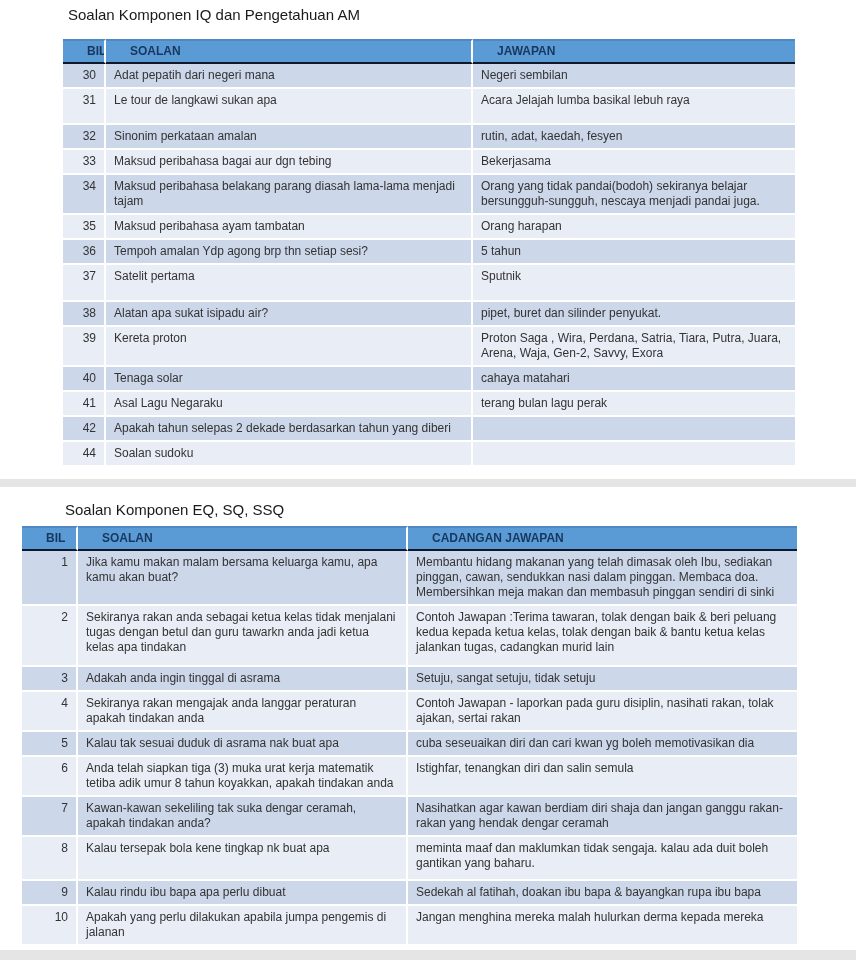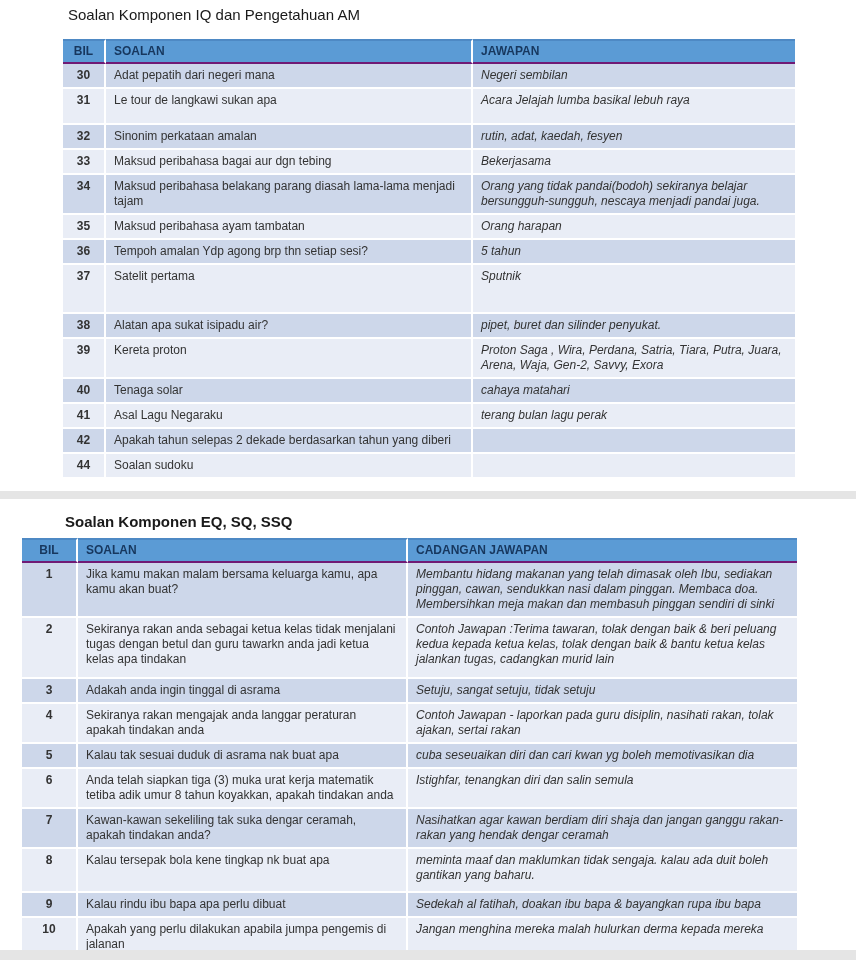--- a/index.html
+++ b/index.html
@@ -4,46 +4,46 @@
 <style>
   html,body { margin:0; padding:0; }
   body {
     width:856px; height:960px; background:#ffffff; position:relative; overflow:hidden;
     font-family:"Liberation Sans", sans-serif; color:#333;
   }
   .section-title {
     font-size:15px; color:#1a1a1a; font-weight:400;
   }
   .title-iq { margin:6px 0 16px 68px; }
-  .title-eq { margin:14px 0 8px 65px;font-weight:bold; }
+  .title-eq { margin:14px 0 8px 65px; }
   table {
     border-collapse:separate; border-spacing:0; table-layout:fixed; font-size:12px; line-height:15px;
   }
   .t-iq { margin-left:63px; width:732px; }
   .t-iq col.c-bil { width:43px; } .t-iq col.c-soalan { width:367px; } .t-iq col.c-jawapan { width:322px; }
   .t-eq { margin-left:22px; width:775px; }
   .t-eq col.c-bil { width:56px; } .t-eq col.c-soalan { width:330px; } .t-eq col.c-jawapan { width:389px; }
   th {
     background:var(--header-bg, #5B9BD5); color:var(--header-text, #17375E);
-    font-weight:700; font-size:12px; text-align:left; padding:3px 8px;
-    border-top:2px solid #4e89c4; border-right:2px solid #fff; border-bottom:2px solid #701a75;
+    font-weight:700; font-size:12px; text-align:left; padding:3px 24px;
+    border-top:2px solid #4e89c4; border-right:2px solid #fff; border-bottom:2px solid #0f172a;
     white-space:nowrap; overflow:hidden;
   }
   th:last-child { border-right:none; }
   th.col-bil { text-align:center; }
   td {
     vertical-align:top; padding:4px 8px; border-right:2px solid #fff; border-bottom:2px solid #fff;
     word-wrap:break-word;
   }
-  td:last-child { border-right:none;font-style:italic; }
-  td[data-name="cell-bil"] { text-align:center;font-weight:bold; }
+  td:last-child { border-right:none; }
+  td[data-name="cell-bil"] { text-align:right; }
   tbody tr:nth-child(odd)  td { background:var(--row-odd-bg, #CDD7EA); }
   tbody tr:nth-child(even) td { background:var(--row-even-bg, #E9EDF6); }
   
-  .t-iq tbody tr:nth-child(8)  td { padding-bottom:28px; }  
+  .t-iq tbody tr:nth-child(8)  td { padding-bottom:16px; }  
   .t-iq tbody tr:nth-child(2)  td { padding-bottom:15px; }
   .t-eq tbody tr:nth-child(2)  td { padding-bottom:10px; }
   .t-eq tbody tr:nth-child(8)  td { padding-bottom:8px; }
   .page-divider {
     width:856px; height:8px; background:#E5E5E5; margin-top:12px;
   }
   .bottom-divider {
     position:absolute; left:0; bottom:0; width:856px; height:10px; background:#E5E5E5;
   }
 </style>

